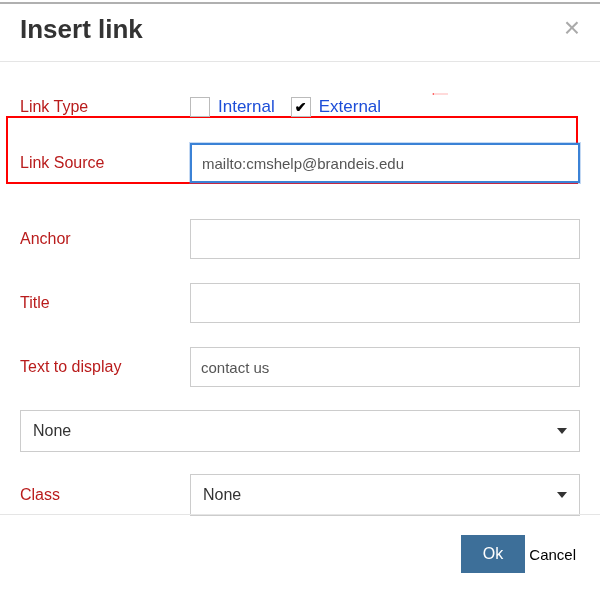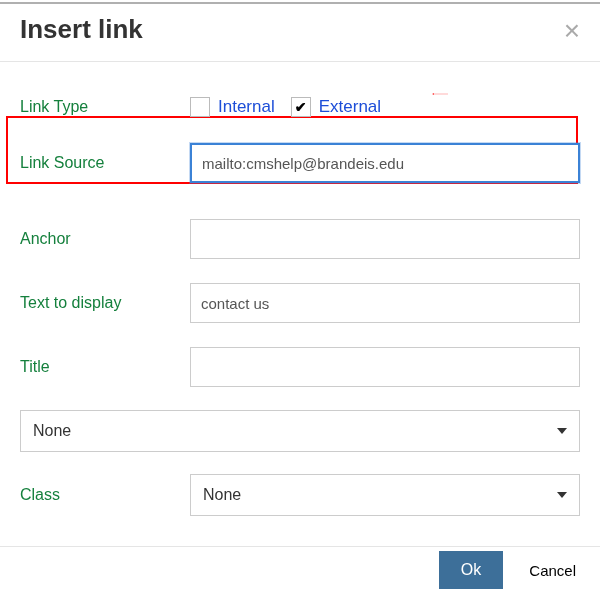--- a/index.html
+++ b/index.html
@@ -2,37 +2,37 @@
 <html><head>
 <meta charset="utf-8">
 <style>
   * { box-sizing: border-box; }
   html, body { margin:0; padding:0; font-family: -apple-system, "Helvetica Neue", Arial, sans-serif; color:#333; }
   body { width:600px; height:593px; background:#fff; position:relative; }
 
   .top-line { position:absolute; top:2px; left:0; right:0; height:2px; background:#b0b0b0; }
 
   .header {
-    display:flex; align-items:flex-end; justify-content:space-between;
+    display:flex; align-items:flex-start; justify-content:space-between;
     padding: 14px 20px 16px 20px;
     border-bottom:1px solid #e5e5e5;
   }
   .header h2 { margin:0; font-size:26px; font-weight:700; color:#333; }
   .close { font-size:28px; line-height:1; color:#aaa; cursor:pointer; font-weight:300; }
 
   .body { padding: 22px 20px 10px 20px; position:relative; }
 
   .row {
     display:flex; align-items:center;
     min-height:46px;
     margin-bottom:18px;
   }
   .row-label {
     width:170px; flex:0 0 170px;
-    font-size:16px; color:#15803d;
+    font-size:16px; color:#b91c1c;
   }
   .row-field { flex:1; position:relative; }
 
   
   .chk-group { display:flex; align-items:center; gap:8px; font-size:17px; color:#1d4ed8; }
   .chk {
     width:20px; height:20px; border:1px solid #bbb; background:#fff;
     display:inline-flex; align-items:center; justify-content:center;
     font-size:16px; font-weight:700; color:#000;
   }
@@ -85,22 +85,22 @@
     width:0; height:0;
     border-left:5px solid transparent;
     border-right:5px solid transparent;
     border-top:6px solid #333;
   }
 
   .footer {
     position:absolute;
     left:0; right:0; bottom:0;
     border-top:1px solid #e5e5e5;
-    padding:4px 20px;
-    display:flex; justify-content:flex-end; align-items:center; gap:22px;
+    padding:20px 20px;
+    display:flex; justify-content:flex-end; align-items:center; gap:0;
   }
   .btn-ok {
     background:#3d6f99;
     color:#fff;
     border:none;
     padding:10px 22px;
     font-size:16px;
     cursor:pointer;
   }
   .btn-cancel {
@@ -149,30 +149,30 @@
   </div>
 
   <div class="row">
     <div class="row-label">Anchor</div>
     <div class="row-field">
       <input class="text-input" type="text" value="" style="">
     </div>
   </div>
 
   <div class="row">
-    <div class="row-label">Text to display</div>
+    <div class="row-label">Title</div>
     <div class="row-field">
-      <input class="text-input" type="text" value="contact us" style="">
+      <input class="text-input" type="text" value="" style="">
     </div>
   </div>
 
   <div class="row">
-    <div class="row-label">Title</div>
+    <div class="row-label">Text to display</div>
     <div class="row-field">
-      <input class="text-input" type="text" value="" style="">
+      <input class="text-input" type="text" value="contact us" style="">
     </div>
   </div>
 
   <div class="row">
     <div class="row-field">
       <div class="select">
         <span>None</span>
         <span class="caret"></span>
       </div>
     </div>

